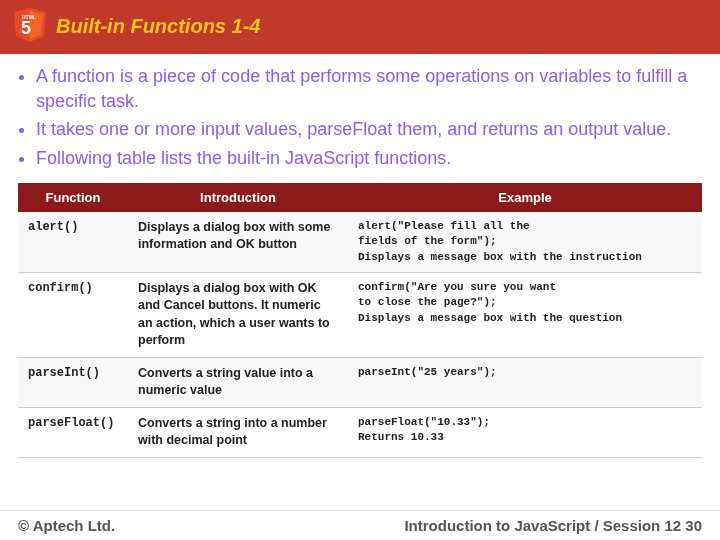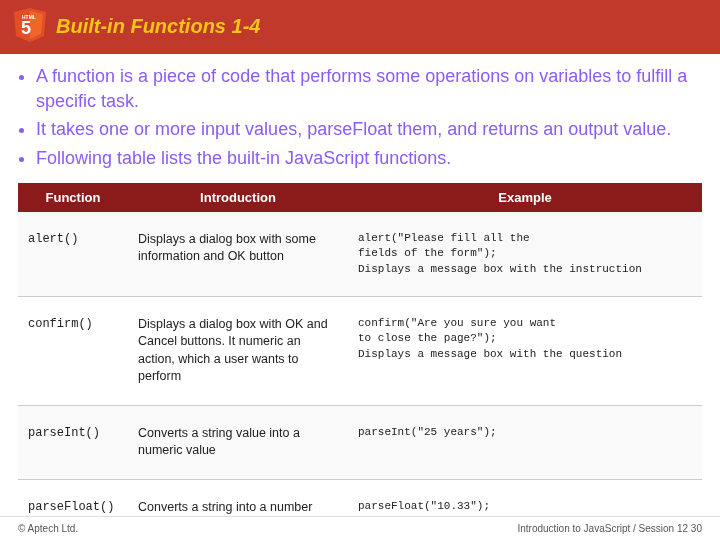--- a/index.html
+++ b/index.html
@@ -72,24 +72,25 @@
     .func-table tbody tr {
       border-bottom: 1px solid #ccc;
     }
     .func-table tbody tr:nth-child(odd) {
       background: #f9f9f9;
     }
     .func-table tbody tr:nth-child(even) {
       background: #fff;
     }
     .func-table td {
-      padding: 19px 10px;
+      padding: 7px 10px;
       vertical-align: top;
       color: #222;
       line-height: 1.4;
+      font-weight: bold;
     }
     .func-table td:first-child {
       font-family: 'Courier New', monospace;
       font-size: 12px;
       color: #222;
       white-space: nowrap;
       width: 110px;
     }
     .func-table td:nth-child(2) {
       width: 220px;
@@ -104,23 +105,24 @@
     .footer {
       position: absolute;
       bottom: 0;
       left: 0;
       right: 0;
       padding: 6px 18px;
       display: flex;
       justify-content: space-between;
       align-items: flex-start;
       border-top: 1px solid #ddd;
-      font-size: 10px;
+      font-size: 15px;
       color: #555;
       background: #fff;
+      font-weight: bold;
     }
   </style>
 </head>
 <body>
 
 <div class="header">
   <div class="header-icon-wrap">
     <svg class="html5-shield" viewBox="0 0 32 36" xmlns="http://www.w3.org/2000/svg">
       <polygon points="16,0 0,4 2,28 16,34 30,28 32,4" fill="#e44d26"></polygon>
       <polygon points="16,3 16,31 27,26 29,6" fill="#f16529"></polygon>

